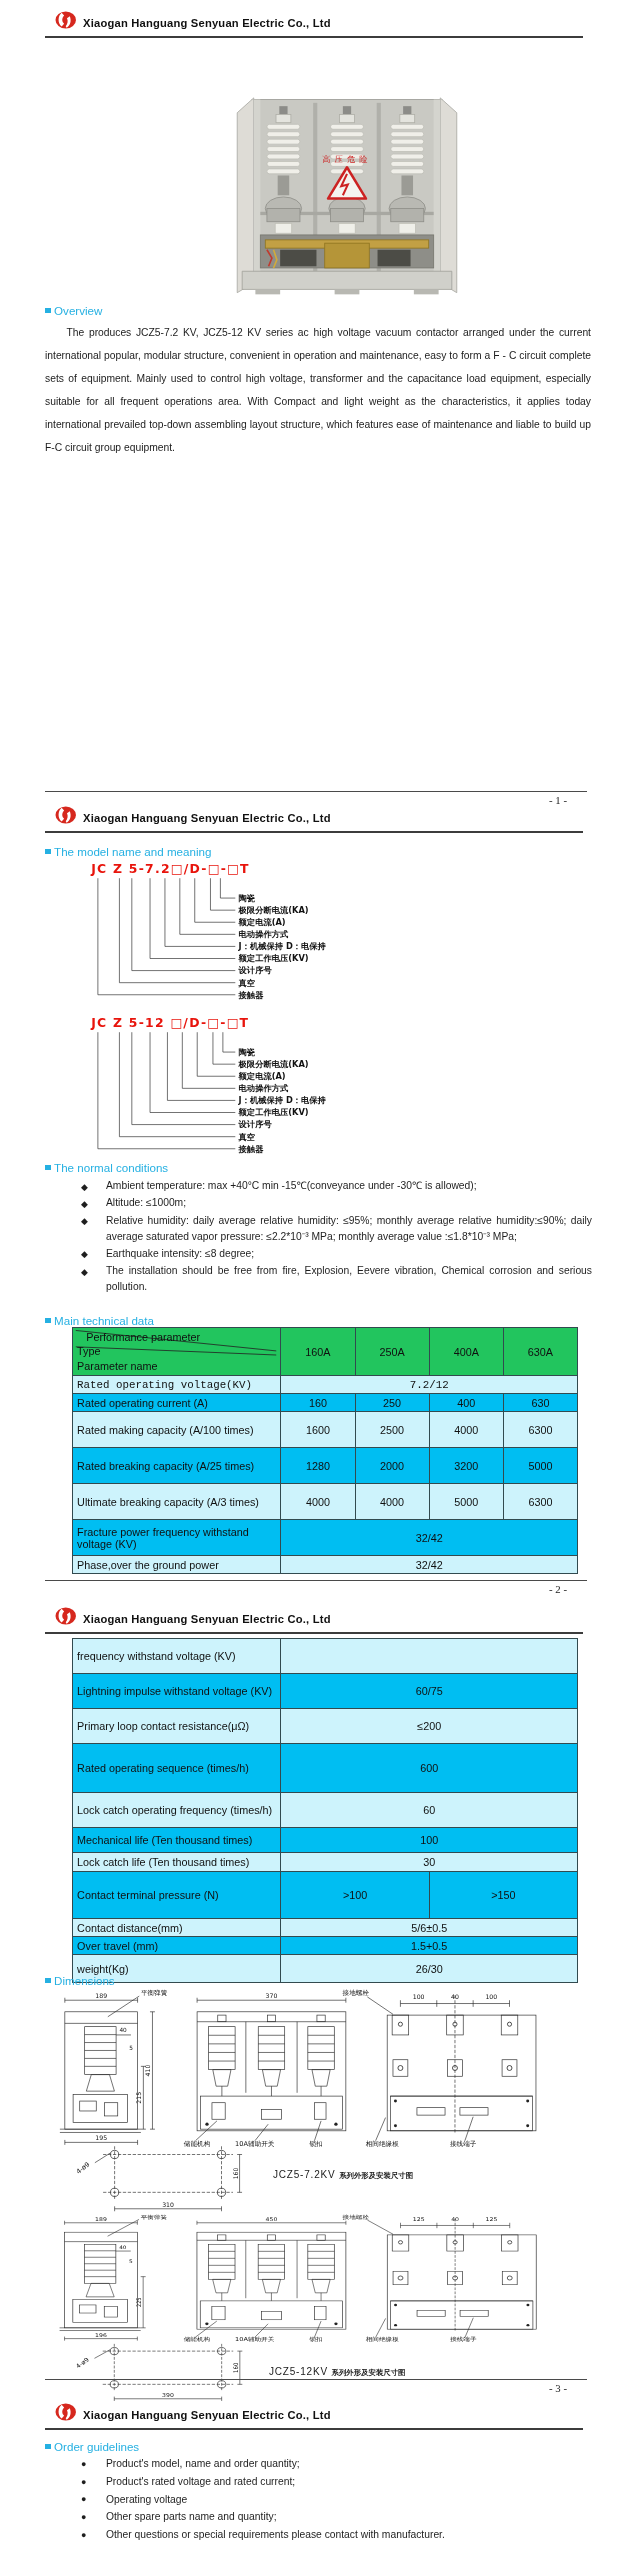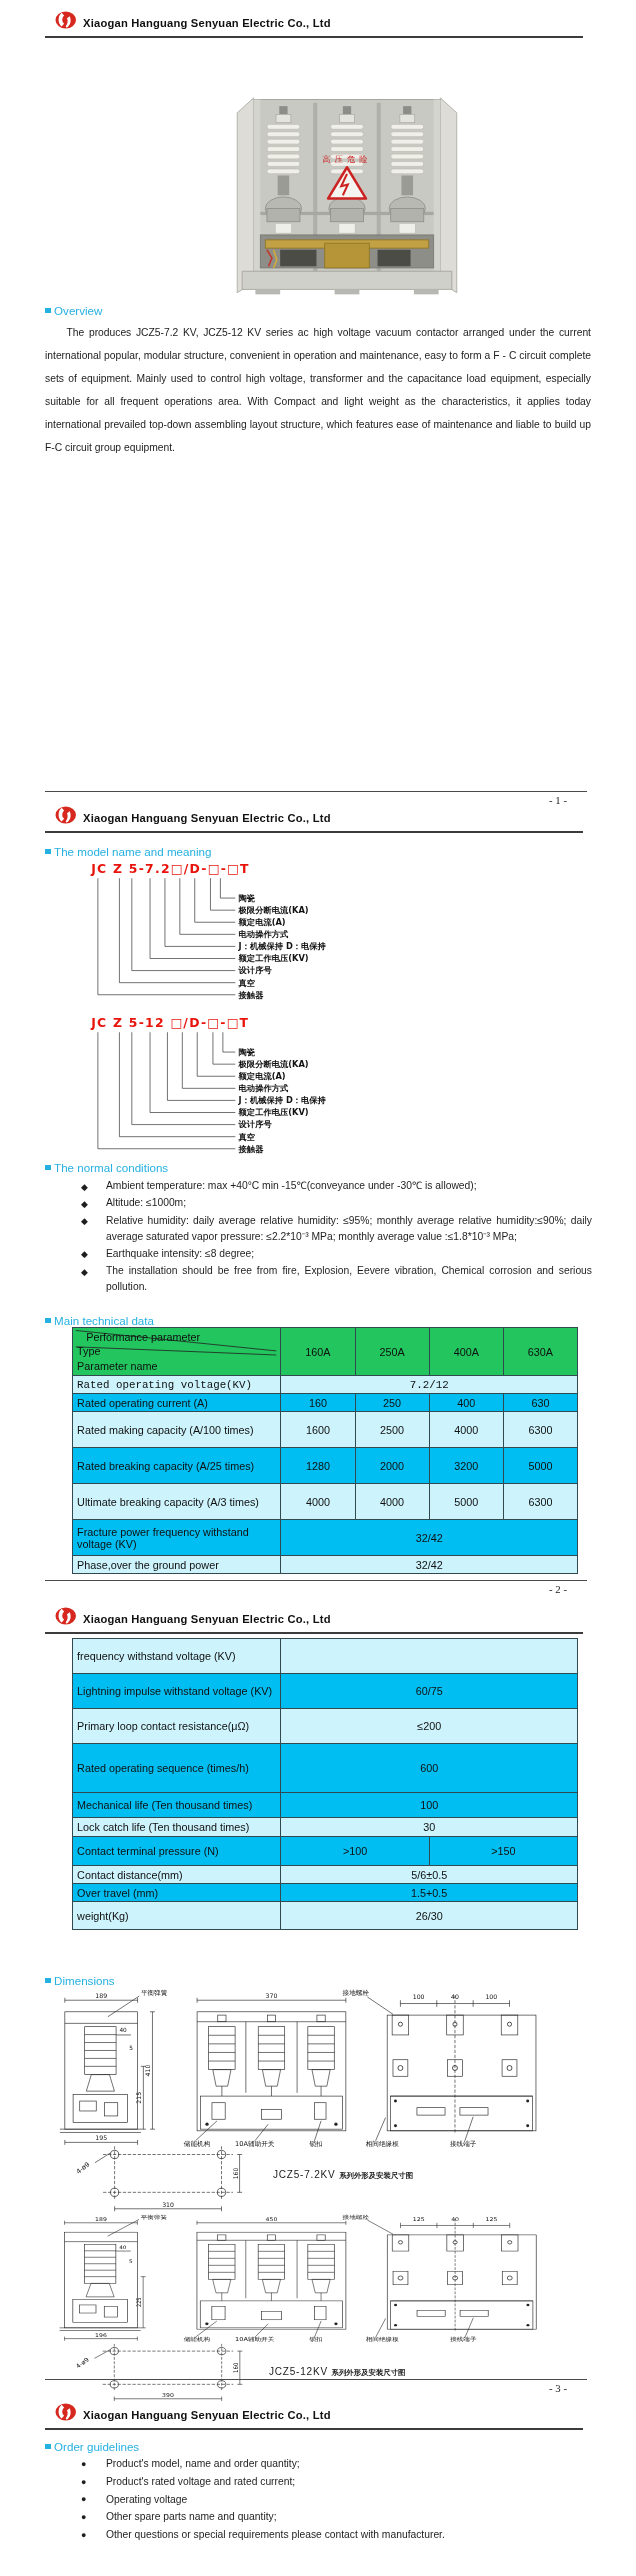--- a/index.html
+++ b/index.html
@@ -345,29 +345,33 @@
           <td class="val" colspan="4">60/75</td>
         </tr>
         <tr class="row-light" style="height: 35px;">
           <td class="lbl">Primary loop contact resistance(μΩ)</td>
           <td class="val" colspan="4">≤200</td>
         </tr>
         <tr class="row-cyan" style="height: 49px; border-radius: 15px;">
           <td class="lbl">Rated operating sequence (times/h)</td>
           <td class="val" colspan="4">600</td>
         </tr>
+        <tr class="row-light" style="height: 35px;">
+          <td class="lbl">Lock catch operating frequency  (times/h)</td>
+          <td class="val" colspan="4">60</td>
+        </tr>
         <tr class="row-cyan" style="height: 25px;">
           <td class="lbl">Mechanical life (Ten thousand times)</td>
           <td class="val" colspan="4">100</td>
         </tr>
         <tr class="row-light" style="height: 19px; padding-left: 18px;">
           <td class="lbl">Lock catch life (Ten thousand times)</td>
           <td class="val" colspan="4">30</td>
         </tr>
-        <tr class="row-cyan" style="height: 29px;">
+        <tr class="row-cyan" style="height: 47px;">
           <td class="lbl">Contact terminal pressure (N)</td>
           <td class="val" colspan="2">&gt;100</td>
           <td class="val" colspan="2">&gt;150</td>
         </tr>
         <tr class="row-light" style="height: 18px;">
           <td class="lbl">Contact distance(mm)</td>
           <td class="val" colspan="4">5/6±0.5</td>
         </tr>
         <tr class="row-cyan" style="height: 18px;">
           <td class="lbl">Over travel (mm)</td>

